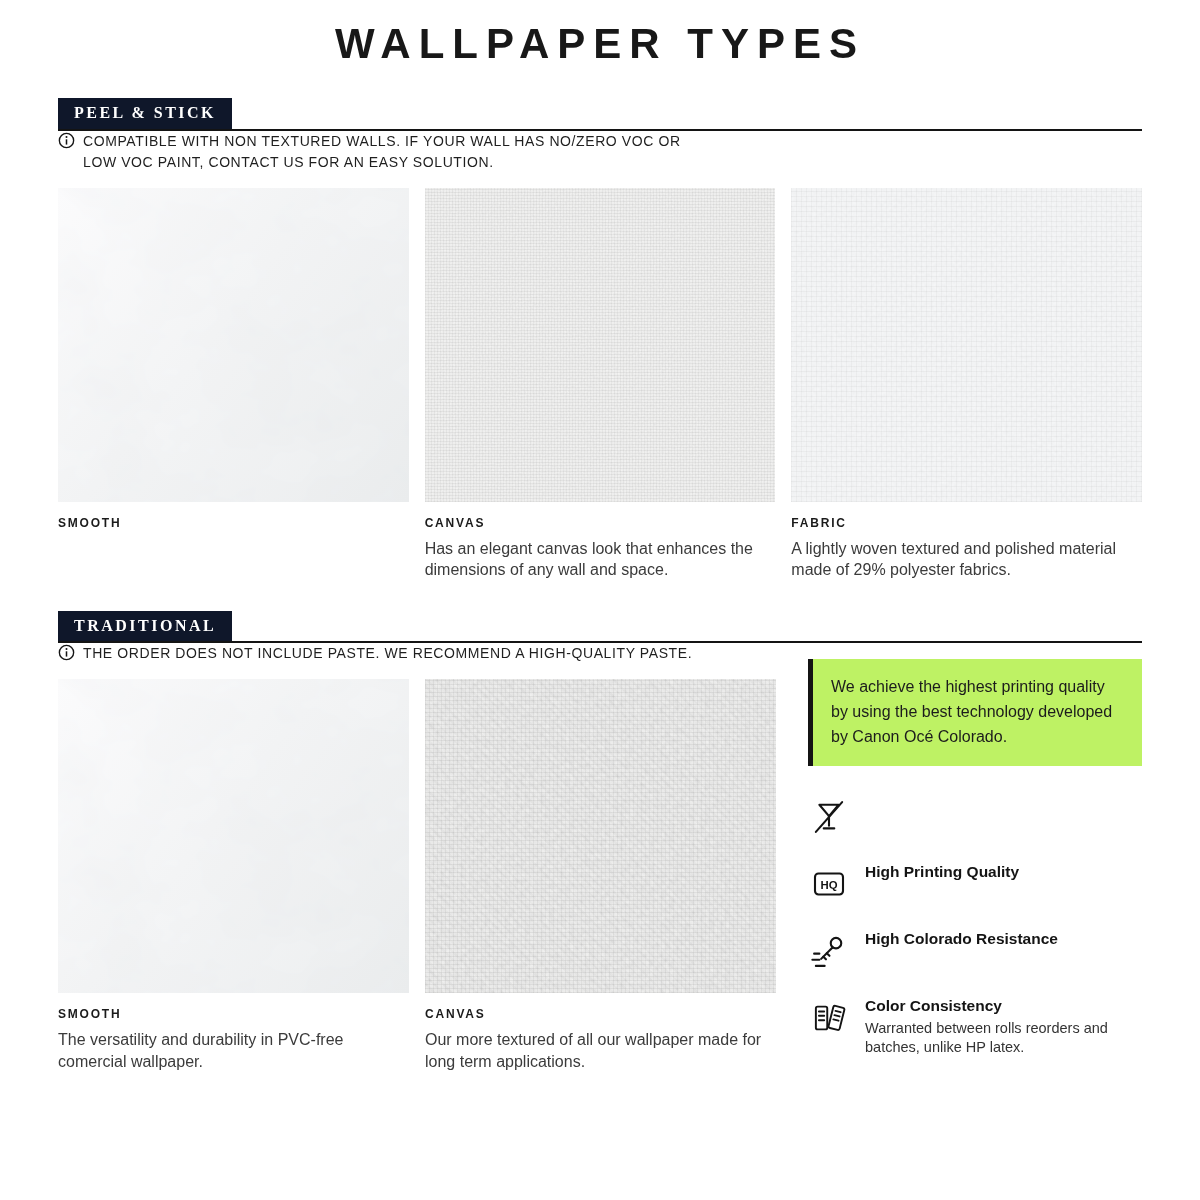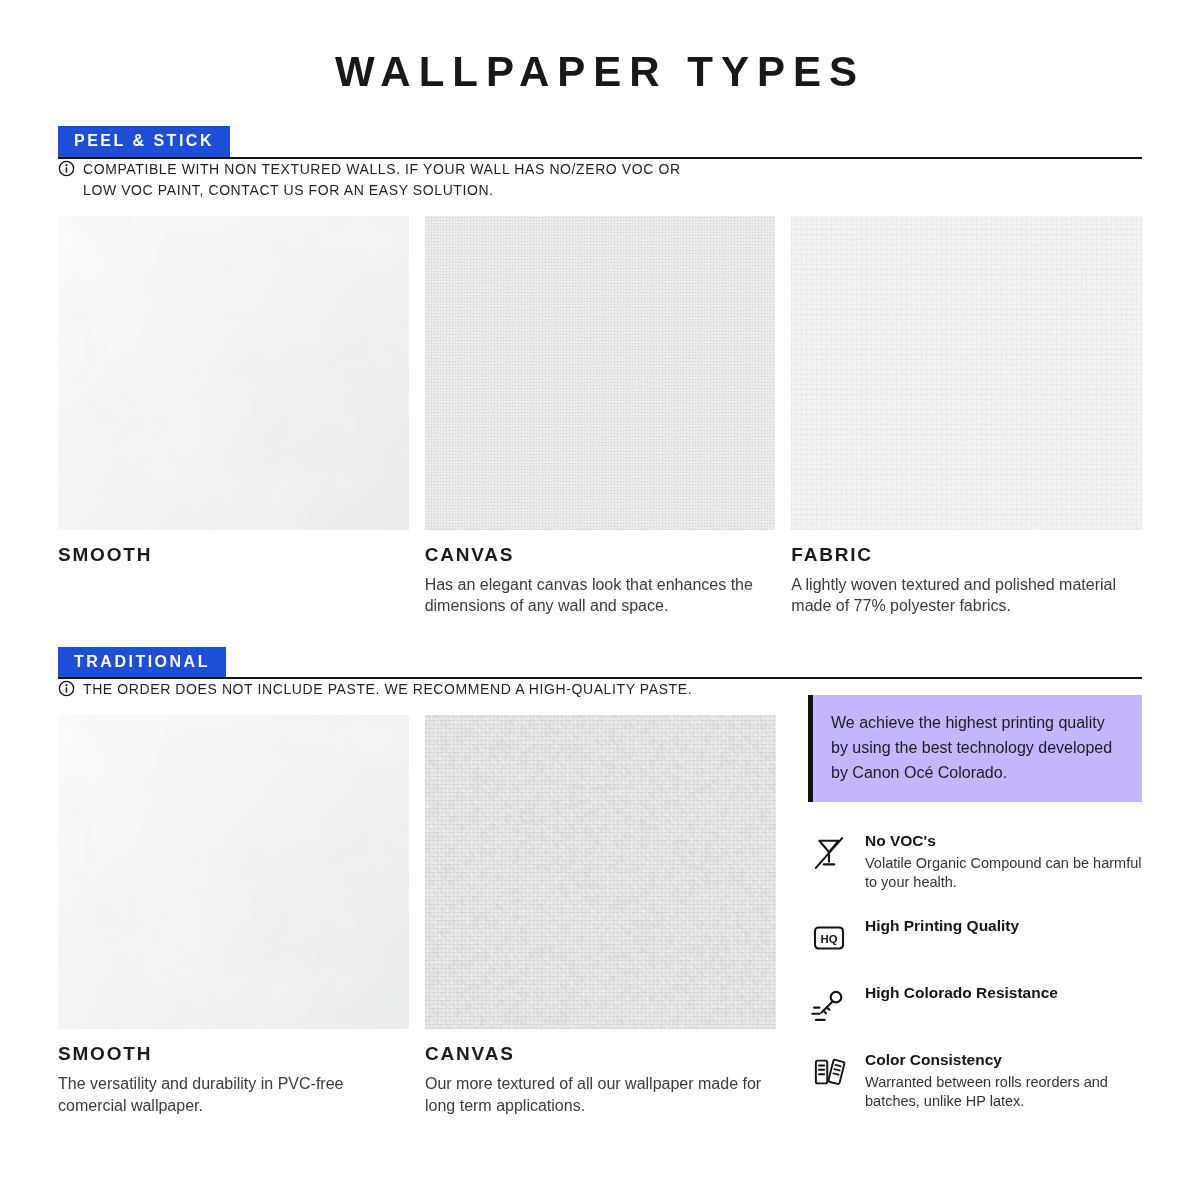--- a/index.html
+++ b/index.html
@@ -1,27 +1,27 @@
 <!DOCTYPE html>
 <html><head>
 <meta charset="utf-8">
 <style>
   * { margin:0; padding:0; box-sizing:border-box; }
   html,body { width:1200px; height:1200px; background:#ffffff; overflow:hidden;
               font-family:"Liberation Sans", sans-serif; color:#161616; }
 
-  .page { width:1200px; height:1200px; padding:48px 58px 0 58px;border-radius:21px; }
+  .page { width:1200px; height:1200px; padding:20px 58px 0 58px;border-radius:21px; }
 
   .title { text-align:center; font-size:42px; font-weight:700; letter-spacing:8px;
            color:#181818; margin-bottom:4px; }
 
   
   .section-header { margin-top:30px; border-bottom:2.5px solid #141414; line-height:0; }
-  .section-label { display:inline-block; background:#1d4ed8; color:#ffffff; font-weight:700;
-                   font-size:16px; letter-spacing:2.5px; padding:6px 16px 7px 16px; line-height:1.1; }
+  .section-label { display:inline-block; background:#0f172a; color:#ffffff; font-weight:700;
+                   font-size:16px; letter-spacing:2.5px; padding:6px 16px 7px 16px; line-height:1.1;font-family:Liberation Serif, serif; }
 
   .note { display:flex; align-items:flex-start; gap:8px; 
           font-size:14px; letter-spacing:0.6px; color:#1f1f1f; line-height:1.5; font-weight:400; }
   .note .note-text { max-width:600px; }
   .note-wide .note-text { max-width:700px; }
   .info-icon { flex:0 0 auto; width:17px; height:17px; margin-top:1px; }
 
   .swatch-grid { display:grid; grid-template-columns:repeat(3,1fr); gap:16px; margin-top:15px; }
   .swatch-grid-2 { display:grid; grid-template-columns:repeat(2,1fr); gap:16px; margin-top:15px; }
 
@@ -38,28 +38,28 @@
                     repeating-linear-gradient(0deg, rgba(0,0,0,0.035) 0 1px, transparent 1px 5px),
                     repeating-linear-gradient(90deg, rgba(0,0,0,0.03) 0 1px, transparent 1px 5px); }
   .canvas-coarse{ background-color:#f2f2f1;
                   background-image:
                     repeating-linear-gradient(0deg, rgba(0,0,0,0.06) 0 1px, transparent 1px 4px),
                     repeating-linear-gradient(90deg, rgba(0,0,0,0.05) 0 1px, transparent 1px 4px),
                     repeating-linear-gradient(45deg, rgba(0,0,0,0.02) 0 2px, transparent 2px 6px); }
 
   .caption-grid { display:grid; grid-template-columns:repeat(3,1fr); gap:16px; margin-top:14px; }
   .caption-grid-2 { display:grid; grid-template-columns:repeat(2,1fr); gap:16px; margin-top:14px; }
-  .swatch-name { font-size:19px; font-weight:700; letter-spacing:1.8px; color:#1b1b1b; }
+  .swatch-name { font-size:12px; font-weight:700; letter-spacing:1.8px; color:#1b1b1b; }
   .swatch-desc { margin-top:8px; font-size:16px; color:#3b3b3b; line-height:1.35; max-width:345px; }
 
   .bottom { display:flex; gap:32px; margin-top:0; }
   .bottom-left { width:718px; flex:0 0 auto; }
   .bottom-right { flex:1 1 auto; padding-top:16px; }
 
-  .quote-box { background:#c4b5fd; border-left:5px solid #141414; padding:16px 18px;
+  .quote-box { background:#bef264; border-left:5px solid #141414; padding:16px 18px;
                font-size:16px; line-height:1.55; color:#1c1c1c; }
 
   .features { margin-top:30px; }
   .feature { display:flex; align-items:flex-start; gap:15px; margin-bottom:25px; }
   .feature-icon { width:42px; height:42px; flex:0 0 auto; }
   .feature-title { font-size:15.5px; font-weight:700; color:#141414; margin-bottom:4px; }
   .feature-desc { font-size:14.5px; color:#333333; line-height:1.32; max-width:290px; }
 
   .hidden-defs { position:absolute; width:0; height:0; }
 </style>
@@ -125,21 +125,21 @@
   <div class="caption-grid">
     <div>
       <div class="swatch-name">SMOOTH</div>
     </div>
     <div>
       <div class="swatch-name">CANVAS</div>
       <div class="swatch-desc">Has an elegant canvas look that enhances the dimensions of any wall and space.</div>
     </div>
     <div>
       <div class="swatch-name">FABRIC</div>
-      <div class="swatch-desc">A lightly woven textured and polished material made of 77% polyester fabrics.</div>
+      <div class="swatch-desc">A lightly woven textured and polished material made of 29% polyester fabrics.</div>
     </div>
   </div>
 
   <div class="section-header">
     <span class="section-label">TRADITIONAL</span>
   </div>
 
   <div class="bottom">
 
     <div class="bottom-left">
@@ -183,24 +183,20 @@
 
       <div class="features">
 
         <div class="feature">
           <svg class="feature-icon" viewBox="0 0 48 48" fill="none" stroke="#141414" stroke-width="2.4" stroke-linecap="round" stroke-linejoin="round">
             <path d="M13 10 h22 l-11 13 z"></path>
             <path d="M24 23 v11"></path>
             <path d="M18 37 h12"></path>
             <path d="M39 7 L9 41"></path>
           </svg>
-          <div>
-            <div class="feature-title">No VOC's</div>
-            <div class="feature-desc">Volatile Organic Compound can be harmful to your health.</div>
-          </div>
         </div>
 
         <div class="feature">
           <svg class="feature-icon" viewBox="0 0 48 48">
             <rect x="8" y="12" width="32" height="24" rx="4" fill="none" stroke="#141414" stroke-width="2.4"></rect>
             <text x="24" y="29.5" text-anchor="middle" font-size="13" font-weight="bold" fill="#141414" font-family="Liberation Sans, sans-serif">HQ</text>
           </svg>
           <div>
             <div class="feature-title">High Printing Quality</div>
           </div>

